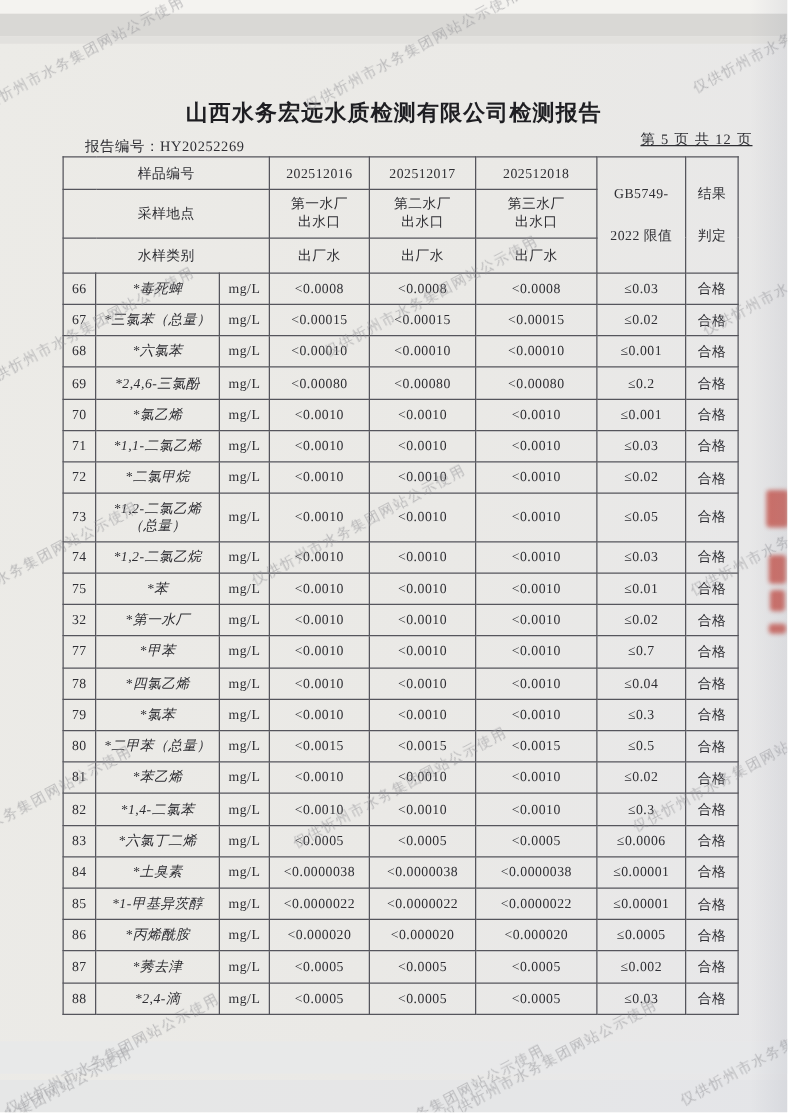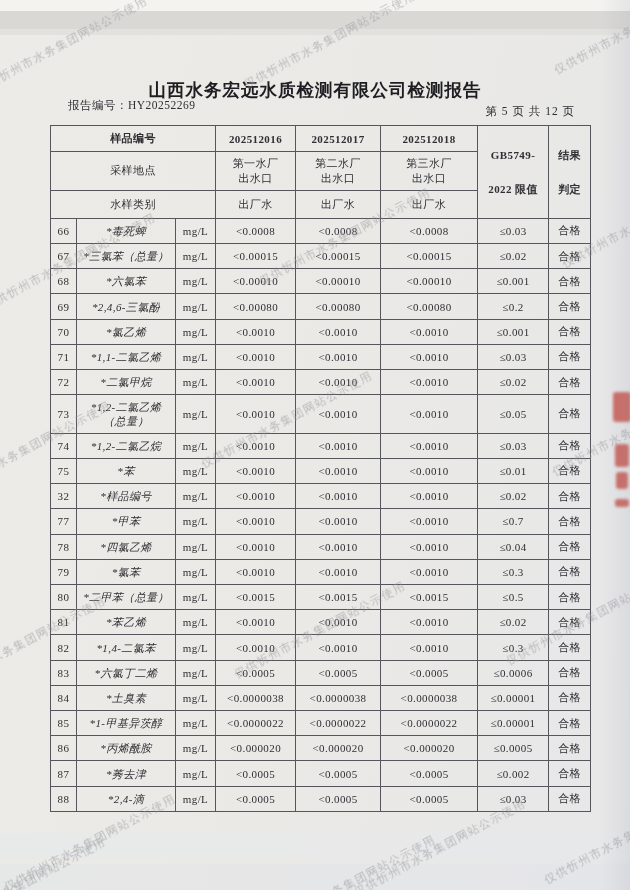--- a/index.html
+++ b/index.html
@@ -17,36 +17,36 @@
   .scan-streak-1{position:absolute;left:0;top:833px;width:100%;height:26px;background:#e7e8ea;opacity:.7;}
   .scan-streak-2{position:absolute;left:0;top:864px;width:100%;height:26px;background:#e3e4e8;opacity:.6;}
   .edge-shadow-right{position:absolute;right:0;top:0;width:30px;height:100%;
     background:linear-gradient(to right,rgba(150,155,170,0),rgba(150,155,170,.16));}
 
   .doc-title{
     position:absolute;left:0;top:78px;width:100%;
     text-align:center;font-size:17.5px;font-weight:bold;
     letter-spacing:1px;color:#1e1e22;
   }
-  .meta-report-no{position:absolute;left:68px;top:98px;font-size:11.5px;letter-spacing:.5px;}
-  .meta-page-info{position:absolute;right:55px;top:104px;font-size:11.5px;letter-spacing:1px;}
+  .meta-report-no{position:absolute;left:68px;top:110px;font-size:11.5px;letter-spacing:.5px;}
+  .meta-page-info{position:absolute;right:28px;top:104px;font-size:11.5px;letter-spacing:1px;text-decoration:underline;}
 
   table.report{
     position:absolute;left:50px;top:125px;
     width:540px;height:687px;
     border-collapse:collapse;table-layout:fixed;
   }
   table.report td{
     border:1px solid #55555c;
     text-align:center;vertical-align:middle;
     font-size:11px;padding:0 2px;
     letter-spacing:.4px;
     overflow:hidden;
   }
-  tr.h1{height:26px;font-weight:bold;} tr.h2{height:38px;margin-left:40px;} tr.h3{height:28px;}
+  tr.h1{height:26px;} tr.h2{height:38px;margin-left:40px;} tr.h3{height:28px;}
   tr.body-row{height:25px;} tr.body-row.tall{height:38px;}
   td.hlabel{letter-spacing:3px;font-size:11.5px;}
   td.hsample{font-size:12px;letter-spacing:.5px;}
   td.hloc{white-space:pre-line;line-height:15px;letter-spacing:1px;}
   td.htype{letter-spacing:1px;}
   td.hlimit{white-space:pre-line;line-height:34px;font-size:11.5px;letter-spacing:.5px;}
   td.hresult{white-space:pre-line;line-height:34px;font-size:11.5px;letter-spacing:2px;}
   td.c-name{text-align:left;padding-left:5px;white-space:pre-line;line-height:14px;letter-spacing:.6px;font-style:italic;}
   td.c-no{font-size:11.5px;margin-left:28px;}
   td.c-val,td.c-limit{font-size:11.5px;}
@@ -214,21 +214,21 @@
       <td class="c-name">*苯</td>
       <td class="c-unit">mg/L</td>
       <td class="c-val">&lt;0.0010</td>
       <td class="c-val">&lt;0.0010</td>
       <td class="c-val">&lt;0.0010</td>
       <td class="c-limit">≤0.01</td>
       <td class="c-result">合格</td>
     </tr>
         <tr class="body-row">
       <td class="c-no">32</td>
-      <td class="c-name">*样品编号</td>
+      <td class="c-name">*第一水厂</td>
       <td class="c-unit">mg/L</td>
       <td class="c-val">&lt;0.0010</td>
       <td class="c-val">&lt;0.0010</td>
       <td class="c-val">&lt;0.0010</td>
       <td class="c-limit">≤0.02</td>
       <td class="c-result">合格</td>
     </tr>
         <tr class="body-row">
       <td class="c-no">77</td>
       <td class="c-name">*甲苯</td>

